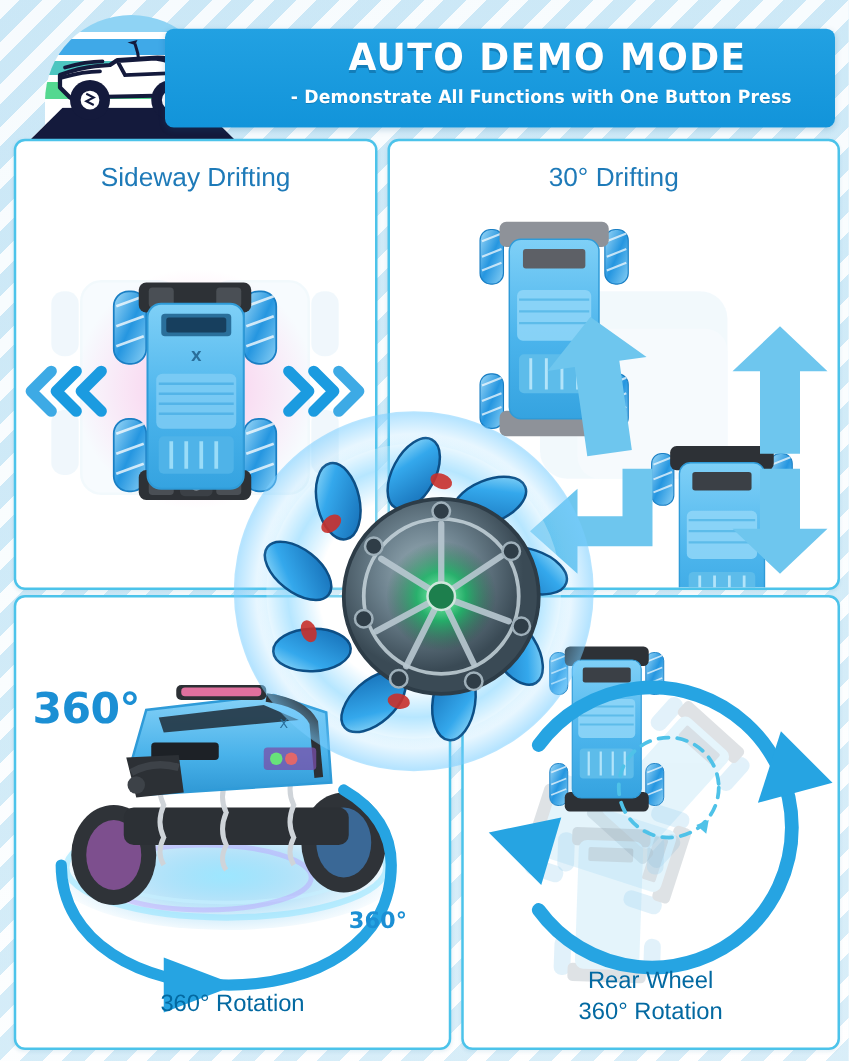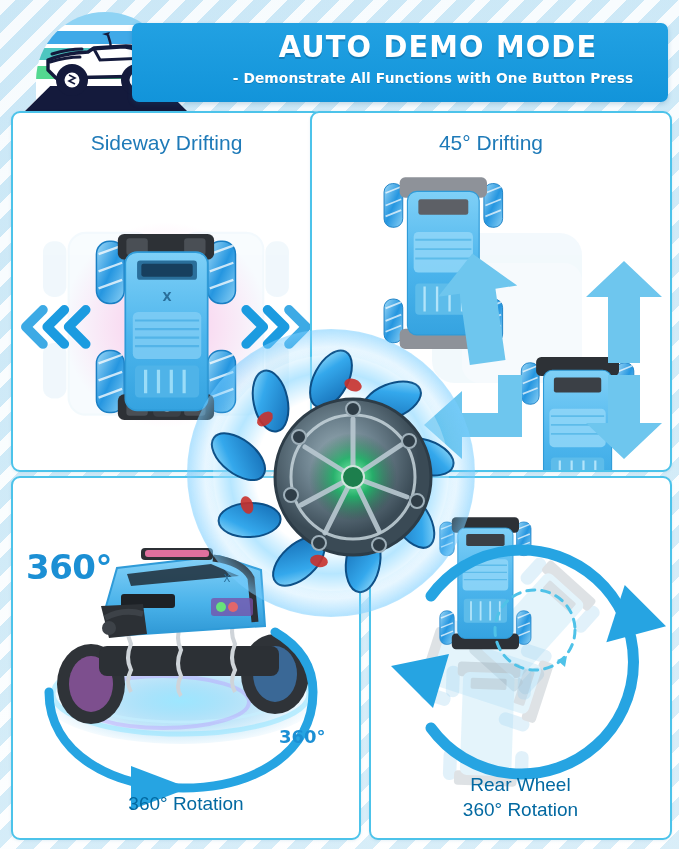--- a/index.html
+++ b/index.html
@@ -64,21 +64,21 @@
     clip-path:polygon(16% 0%, 84% 0%, 100% 100%, 0% 100%);
   }
   .logo-car{position:absolute;left:18px;top:22px;width:126px;height:70px;}
   
   .panel{
     position:absolute;background:#ffffff;
     border:2px solid #4cc3ea;border-radius:9px;
     box-shadow:0 1px 3px rgba(30,120,170,.10);
     overflow:hidden;
   }
-  #panel-tl{left:11px;top:111px;width:287px;height:357px;padding-left:20px;}
+  #panel-tl{left:11px;top:111px;width:287px;height:357px;}
   #panel-tr{left:310px;top:111px;width:358px;height:357px;}
   #panel-bl{left:11px;top:476px;width:346px;height:360px;}
   #panel-br{left:369px;top:476px;width:299px;height:360px;}
   .panel-title{
     position:absolute;left:0;width:100%;text-align:center;
     color:#1e7ab8;font-size:21px;font-weight:normal;
     font-family:"Liberation Sans",sans-serif;
   }
   #panel-tl .panel-title{top:18px;}
   #panel-tr .panel-title{top:18px;}
@@ -224,21 +224,21 @@
 
       <g fill="none" stroke="#1b9be0" stroke-width="9" stroke-linecap="round" stroke-linejoin="round">
         <path d="M218 184 l16 16 -16 16"></path>
         <path d="M238 184 l16 16 -16 16"></path>
         <path d="M258 184 l16 16 -16 16" opacity=".85"></path>
       </g>
     </svg>
   </div>
 
   <div class="panel" id="panel-tr">
-    <div class="panel-title">45° Drifting</div>
+    <div class="panel-title">30° Drifting</div>
 
     <svg class="art" viewBox="0 0 358 357">
       <defs>
         <linearGradient id="tread2" x1="0" y1="0" x2="1" y2="1">
           <stop offset="0%" stop-color="#9fd9f7"></stop>
             <stop offset="50%" stop-color="#2596e0"></stop>
             <stop offset="100%" stop-color="#8ad0f5"></stop>
         </linearGradient>
         <linearGradient id="bodyg2" x1="0" y1="0" x2="0" y2="1">
           <stop offset="0%" stop-color="#7fd0f7"></stop>

